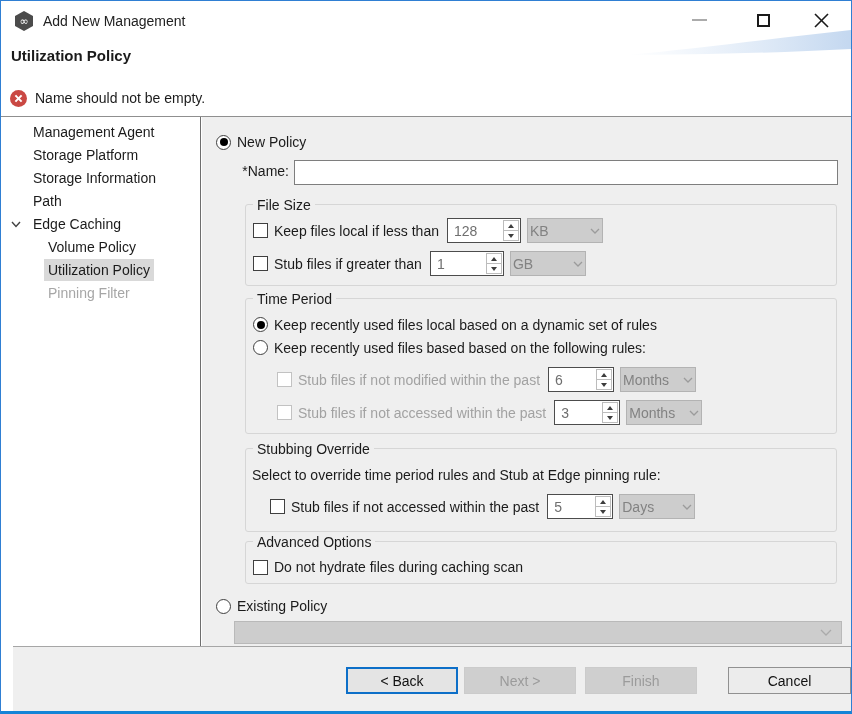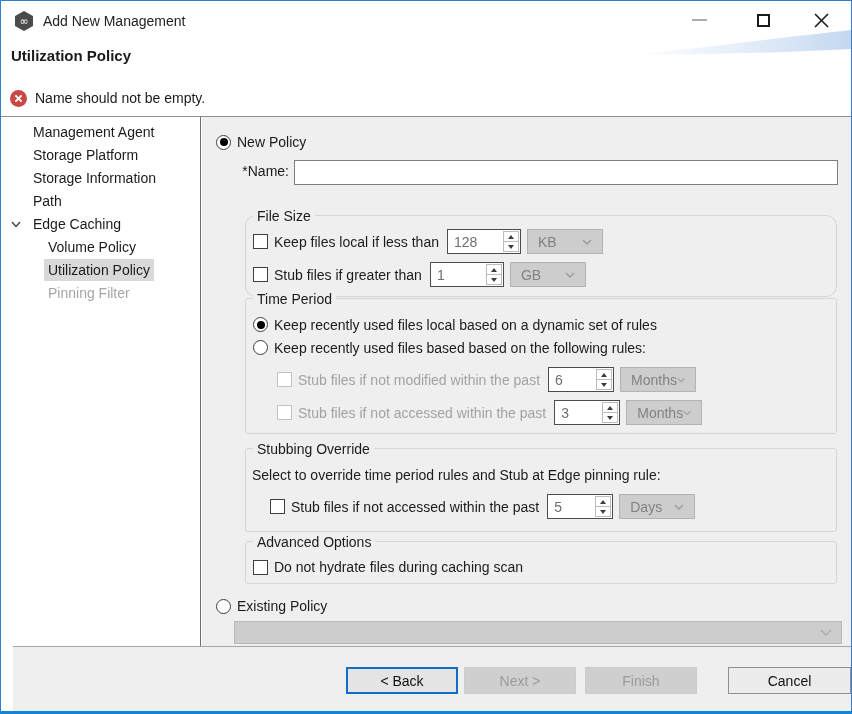--- a/index.html
+++ b/index.html
@@ -55,21 +55,21 @@
   .dis-text { color:#a2a2a2; }
 
   .np-row { position:absolute; left:14px; top:17px; }
   .name-row { position:absolute; left:0; top:43px; width:100%; }
   .name-lbl { position:absolute; left:0; top:3px; width:87px; text-align:right; }
   .name-input { position:absolute; left:92px; top:0; width:544px; height:25px;
                 border:1px solid #7e7e7e; background:#fff; font-family:inherit; font-size:14px; padding:0 5px; }
 
   .group { position:absolute; left:43px; width:592px; border:1px solid #d6d6d6; border-radius:3px; }
   .group-label { position:absolute; top:-8px; left:7px; background:#efefef; padding:0 4px; white-space:nowrap; }
-  .g-fs { top:98px;  height:82px;  padding-top:9px;border-radius:11px; }
+  .g-fs { top:87px;  height:82px;  padding-top:9px; }
   .g-tp { top:181px; height:136px; padding-top:14px; }
   .g-so { top:331px; height:84px;  padding-top:18px; }
   .g-ao { top:424px; height:43px;  padding-top:13px; }
 
   .fs-row { height:33px; padding-left:7px; }
   .tp-radio-row { height:23px; padding-left:7px; }
   .tp-cb-row { height:33px; padding-left:31px; }
   .tp-cb-row.first { margin-top:4px; }
   .so-desc { height:20px; padding-left:6px; white-space:nowrap; }
   .so-cb-row { height:33px; padding-left:24px; margin-top:3px; }
@@ -81,21 +81,21 @@
   .spin-val { flex:1; display:flex; align-items:center; padding-left:6px; color:#6f6f6f; }
   .spin-col { width:16px; margin:1px; border:1px solid #bcbcbc; display:flex; flex-direction:column; }
   .spin-btn { flex:1; display:flex; align-items:center; justify-content:center; background:#fff; }
   .spin-btn + .spin-btn { border-top:1px solid #bcbcbc; }
   .tri-up { width:0; height:0; border-left:3px solid transparent; border-right:3px solid transparent;
             border-bottom:4px solid #3d3d3d; }
   .tri-down { width:0; height:0; border-left:3px solid transparent; border-right:3px solid transparent;
               border-top:4px solid #3d3d3d; }
 
   .dd { display:flex; align-items:center; justify-content:space-between; width:76px; height:25px;
-        background:#cdcdcd; border:1px solid #b3b3b3; margin-left:6px; padding:0 10px;
+        background:#cdcdcd; border:1px solid #b3b3b3; margin-left:6px; padding:0 2px;
         color:#828282; flex:none; white-space:nowrap; }
 
   .ep-row { position:absolute; left:14px; top:481px; }
   .ep-dd { position:absolute; left:32px; top:504px; width:608px; height:23px;
            background:#cdcdcd; border:1px solid #b9b9b9; display:flex; align-items:center;
            justify-content:flex-end; padding-right:9px; }
 
   
   .footer { position:absolute; left:12px; bottom:0; width:852px; height:65px; background:#efefef;
             border-top:1px solid #a6a6a6; }

